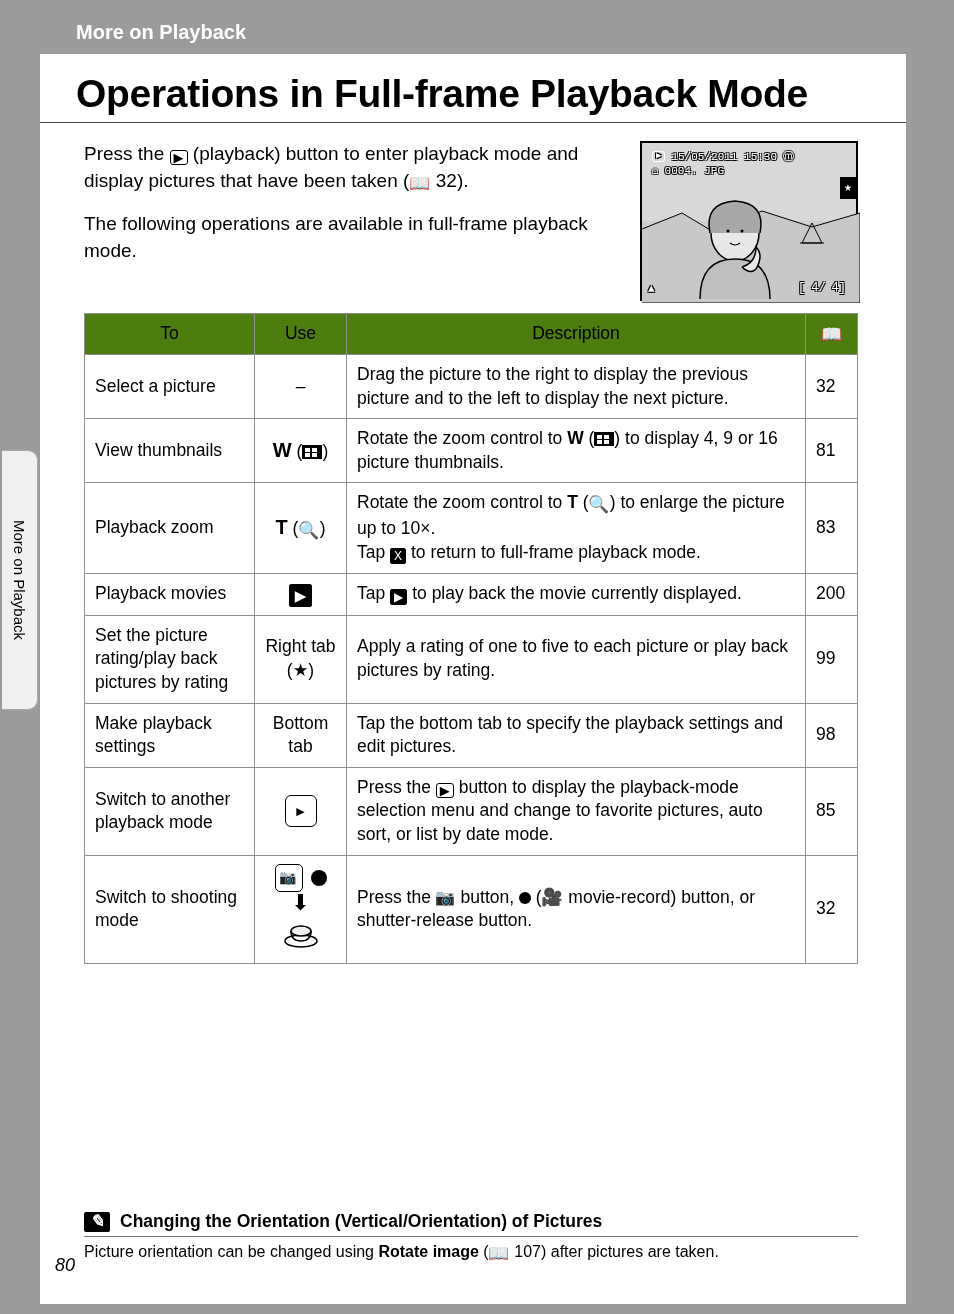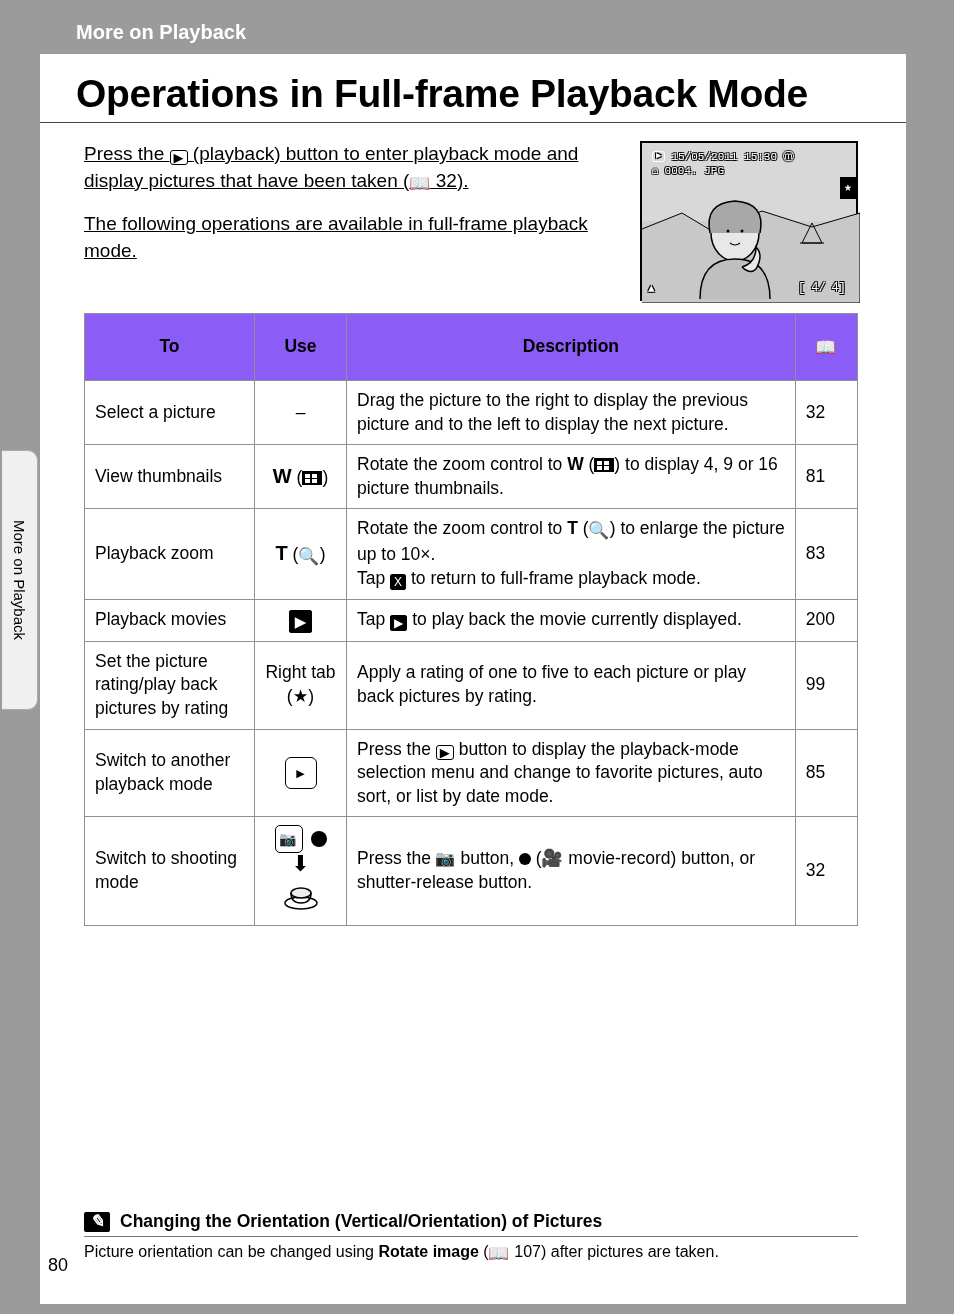--- a/index.html
+++ b/index.html
@@ -46,21 +46,21 @@
   .intro-row {
     display: flex;
     gap: 20px;
     margin-bottom: 12px;
   }
   .intro-text {
     flex: 1;
     font-size: 19px;
     line-height: 1.4;
   }
-  .intro-text p { margin-bottom: 16px; text-decoration: underline; }
+  .intro-text p { margin-bottom: 16px; }
   .lcd {
     width: 218px; height: 160px;
     border: 2px solid #000;
     background: linear-gradient(to bottom, #d8d8d8 50%, #cfcfcf 50%);
     position: relative;
     font-family: "Courier New", monospace;
     font-size: 11px;
     color:#fff;
     text-shadow: 1px 1px 0 #000, -1px -1px 0 #000, 1px -1px 0 #000, -1px 1px 0 #000;
   }
@@ -86,24 +86,24 @@
   }
   table.ops th, table.ops td {
     border: 1px solid #909090;
     padding: 8px 10px;
     font-size: 17.5px;
     line-height: 1.35;
     vertical-align: middle;
     text-align: left;
   }
   table.ops th {
-    background: #8b5cf6;
-    font-weight: bold;
+    background: #4d7c0f;
+    font-weight: normal;
     text-align: center;
-    padding: 20px;
+    padding: 7px;
   }
   table.ops td.use { text-align:center; width:92px; }
   table.ops td.ref { width:52px; }
   table.ops td.to { width:170px;margin-top:8px; }
   .use-big {
     font-weight:bold; font-size:20px;
   }
   .icon-thumb {
     display:inline-block; width:20px; height:14px; border:1.5px solid #000; position:relative; vertical-align:-2px; background:#000;
   }
@@ -130,21 +130,21 @@
   }
   .note-title {
     display:flex; align-items:center; gap:10px; font-weight:bold; font-size:17.5px;
     border-bottom:1px solid #777; padding-bottom:4px; margin-bottom:6px;
   }
   .note-icon {
     width:26px; height:20px; background:#000; color:#fff; display:inline-flex; align-items:center; justify-content:center; font-style:italic; font-weight:bold; border-radius:2px;
   }
   .note-body { font-size:16px;}
   .page-num {
-    position:absolute; bottom:28px; left:8px; font-size:18px;
+    position:absolute; bottom:28px; left:15px; font-style:italic; font-size:18px;
   }
   .side-tab {
     position:absolute; left:0; top:450px; width:40px; height:260px;
     display:flex; align-items:flex-start; justify-content:center;
   }
   .side-tab-inner {
     background:#f0f0f0; border:1px solid #aaa; border-left:none;
     border-top-right-radius:10px; border-bottom-right-radius:10px;
     width:36px; height:100%;
     display:flex; align-items:center; justify-content:center;
@@ -253,20 +253,26 @@
           <td><span>Tap </span><span class="icon-box filled">▶</span><span> to play back the movie currently displayed.</span></td>
           <td class="ref">200</td>
         </tr>
         <tr>
           <td class="to">Set the picture rating/play back pictures by rating</td>
           <td class="use"><span>Right tab</span><br><span>(★)</span></td>
           <td>Apply a rating of one to five to each picture or play back pictures by rating.</td>
           <td class="ref">99</td>
         </tr>
         <tr>
+          <td class="to">Make playback settings</td>
+          <td class="use">Bottom tab</td>
+          <td>Tap the bottom tab to specify the playback settings and edit pictures.</td>
+          <td class="ref">98</td>
+        </tr>
+        <tr>
           <td class="to">Switch to another playback mode</td>
           <td class="use"><span class="icon-playmode">
                 <span style="font-size:11px;">▶</span>
               </span></td>
           <td><span>Press the </span><span class="icon-box">▶</span><span> button to display the playback-mode selection menu and change to favorite pictures, auto sort, or list by date mode.</span></td>
           <td class="ref">85</td>
         </tr>
         <tr>
           <td class="to">Switch to shooting mode</td>
           <td class="use">

